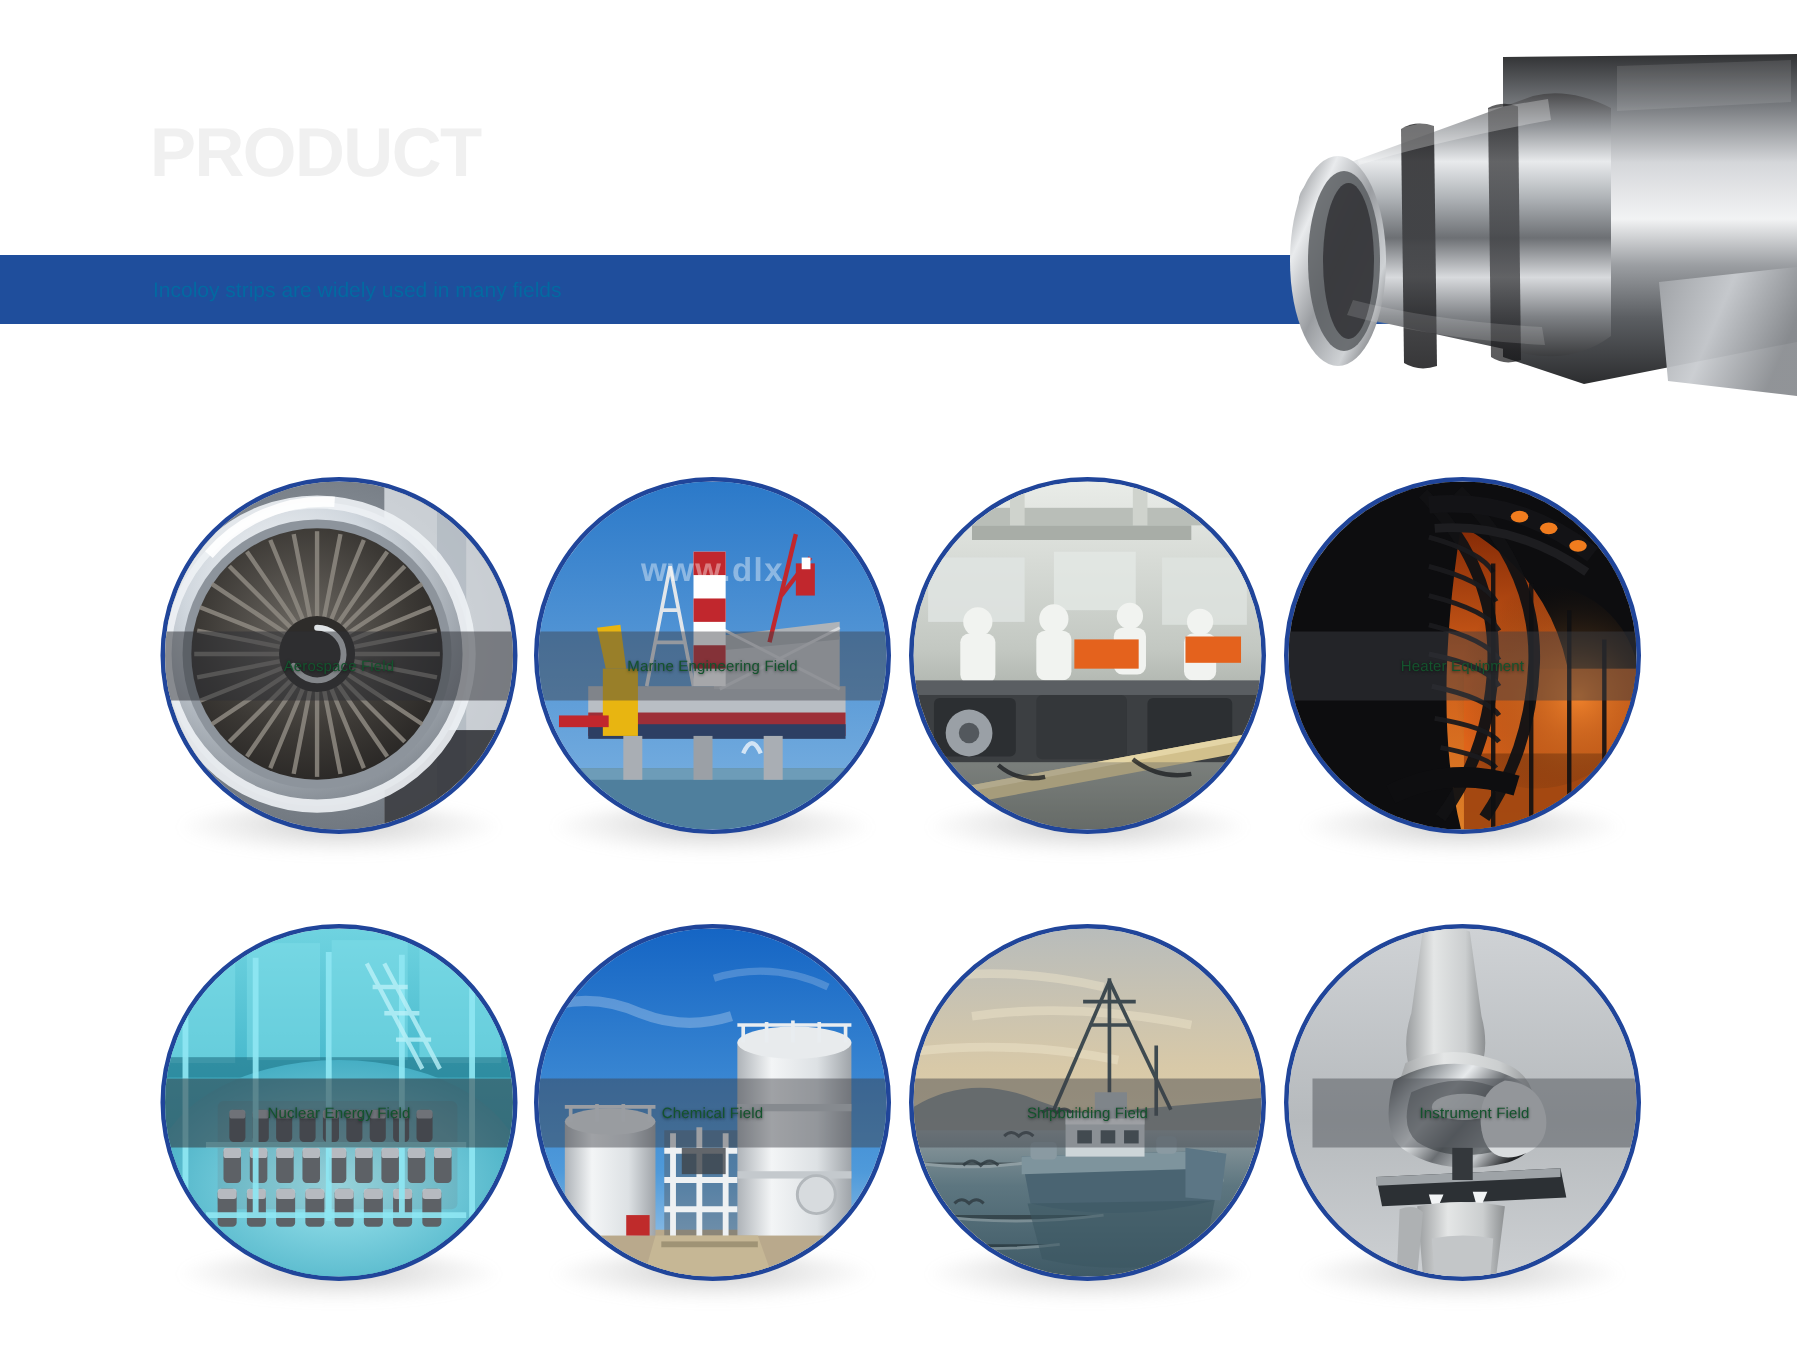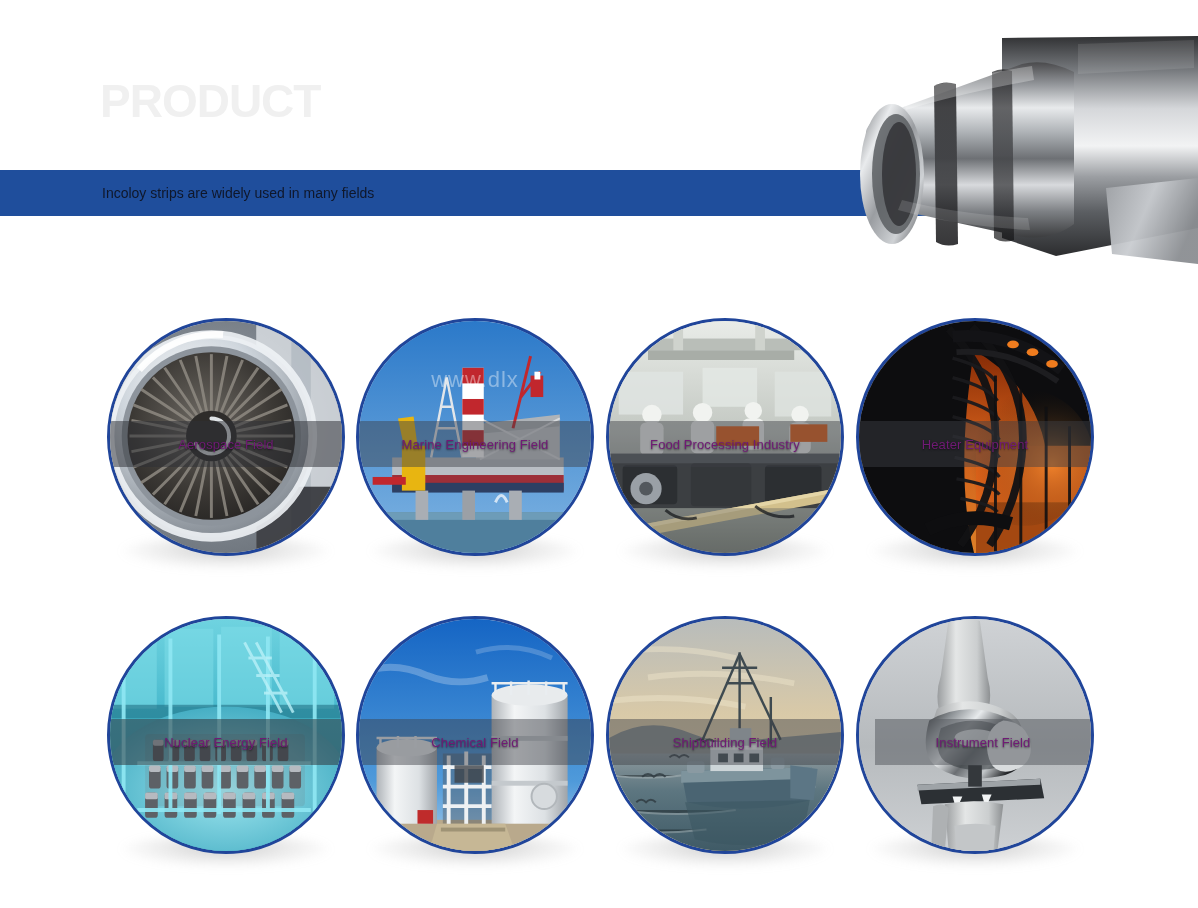--- a/index.html
+++ b/index.html
@@ -23,21 +23,21 @@
     font-size:40px; font-weight:bold; color:#232323;
     letter-spacing:-0.5px; line-height:1.1; white-space:nowrap;
   }
 
   .banner {
     position:absolute; left:0; top:170px; width:1198px; height:46px;
     background:#1f4e9c;
   }
   .banner-text {
     position:absolute; left:102px; top:185px;
-    font-size:14px; color:#0f172a; font-weight:500; white-space:nowrap;
+    font-size:14px; color:#0369a1; font-weight:500; white-space:nowrap;
   }
 
   
   .coil-wrap {
     position:absolute; left:806px; top:28px; width:392px; height:272px;
     pointer-events:none;
   }
   .coil-wrap svg { display:block; width:100%; height:100%; }
 
   
@@ -70,27 +70,27 @@
   .circle .art svg { display:block; width:100%; height:100%; }
 
   .label-band {
     position:absolute; left:0; right:0; top:100px; height:46px;
     background:rgba(46,48,54,0.52);
     display:flex; align-items:center; justify-content:center;
   }
   .label-band.light { background:rgba(60,63,70,0.46); }
   .label-band.dim   { background:rgba(90,93,98,0.55);margin-left:16px; }
   .label-text {
-    color:#701a75; font-size:13px; letter-spacing:0.1px;
+    color:#14532d; font-size:10px; letter-spacing:0.1px;
     white-space:nowrap; text-shadow:0 1px 2px rgba(0,0,0,0.55);
   }
 
   .img-watermark {
     position:absolute; left:50%; top:46px; transform:translateX(-50%);
-    font-size:22px; color:rgba(255,255,255,0.40); font-weight:normal;
+    font-size:22px; color:rgba(255,255,255,0.40); font-weight:bold;
     letter-spacing:1px; white-space:nowrap; user-select:none;
   }
 </style>
 </head>
 <body>
 
 <div class="page">
 
   <div class="watermark">PRODUCT</div>
 
@@ -343,23 +343,20 @@
             <circle cx="38" cy="172" r="7" fill="#53585d"></circle>
 
             <path d="M6 214 L232 172 L232 184 L6 226 Z" fill="#d2c08c"></path>
             <path d="M6 214 L232 172 L232 176 L6 218 Z" fill="#e4d5a6"></path>
             <rect x="0" y="192" width="238" height="46" fill="#55595d" opacity="0.35"></rect>
             <g stroke="#1e2124" stroke-width="3" fill="none" opacity="0.8">
               <path d="M150 190 q18 14 40 10"></path>
                 <path d="M58 194 q14 12 32 8"></path>
             </g>
           </svg>
-        </div>
-        <div class="label-band light">
-          <span class="label-text">Food Processing Industry</span>
         </div>
       </div>
     </div>
 
     <div class="cell r0 c3">
       <div class="shadow"></div>
       <div class="circle">
         <div class="art">
           <svg viewBox="0 0 238 238" xmlns="http://www.w3.org/2000/svg">
             <defs>

